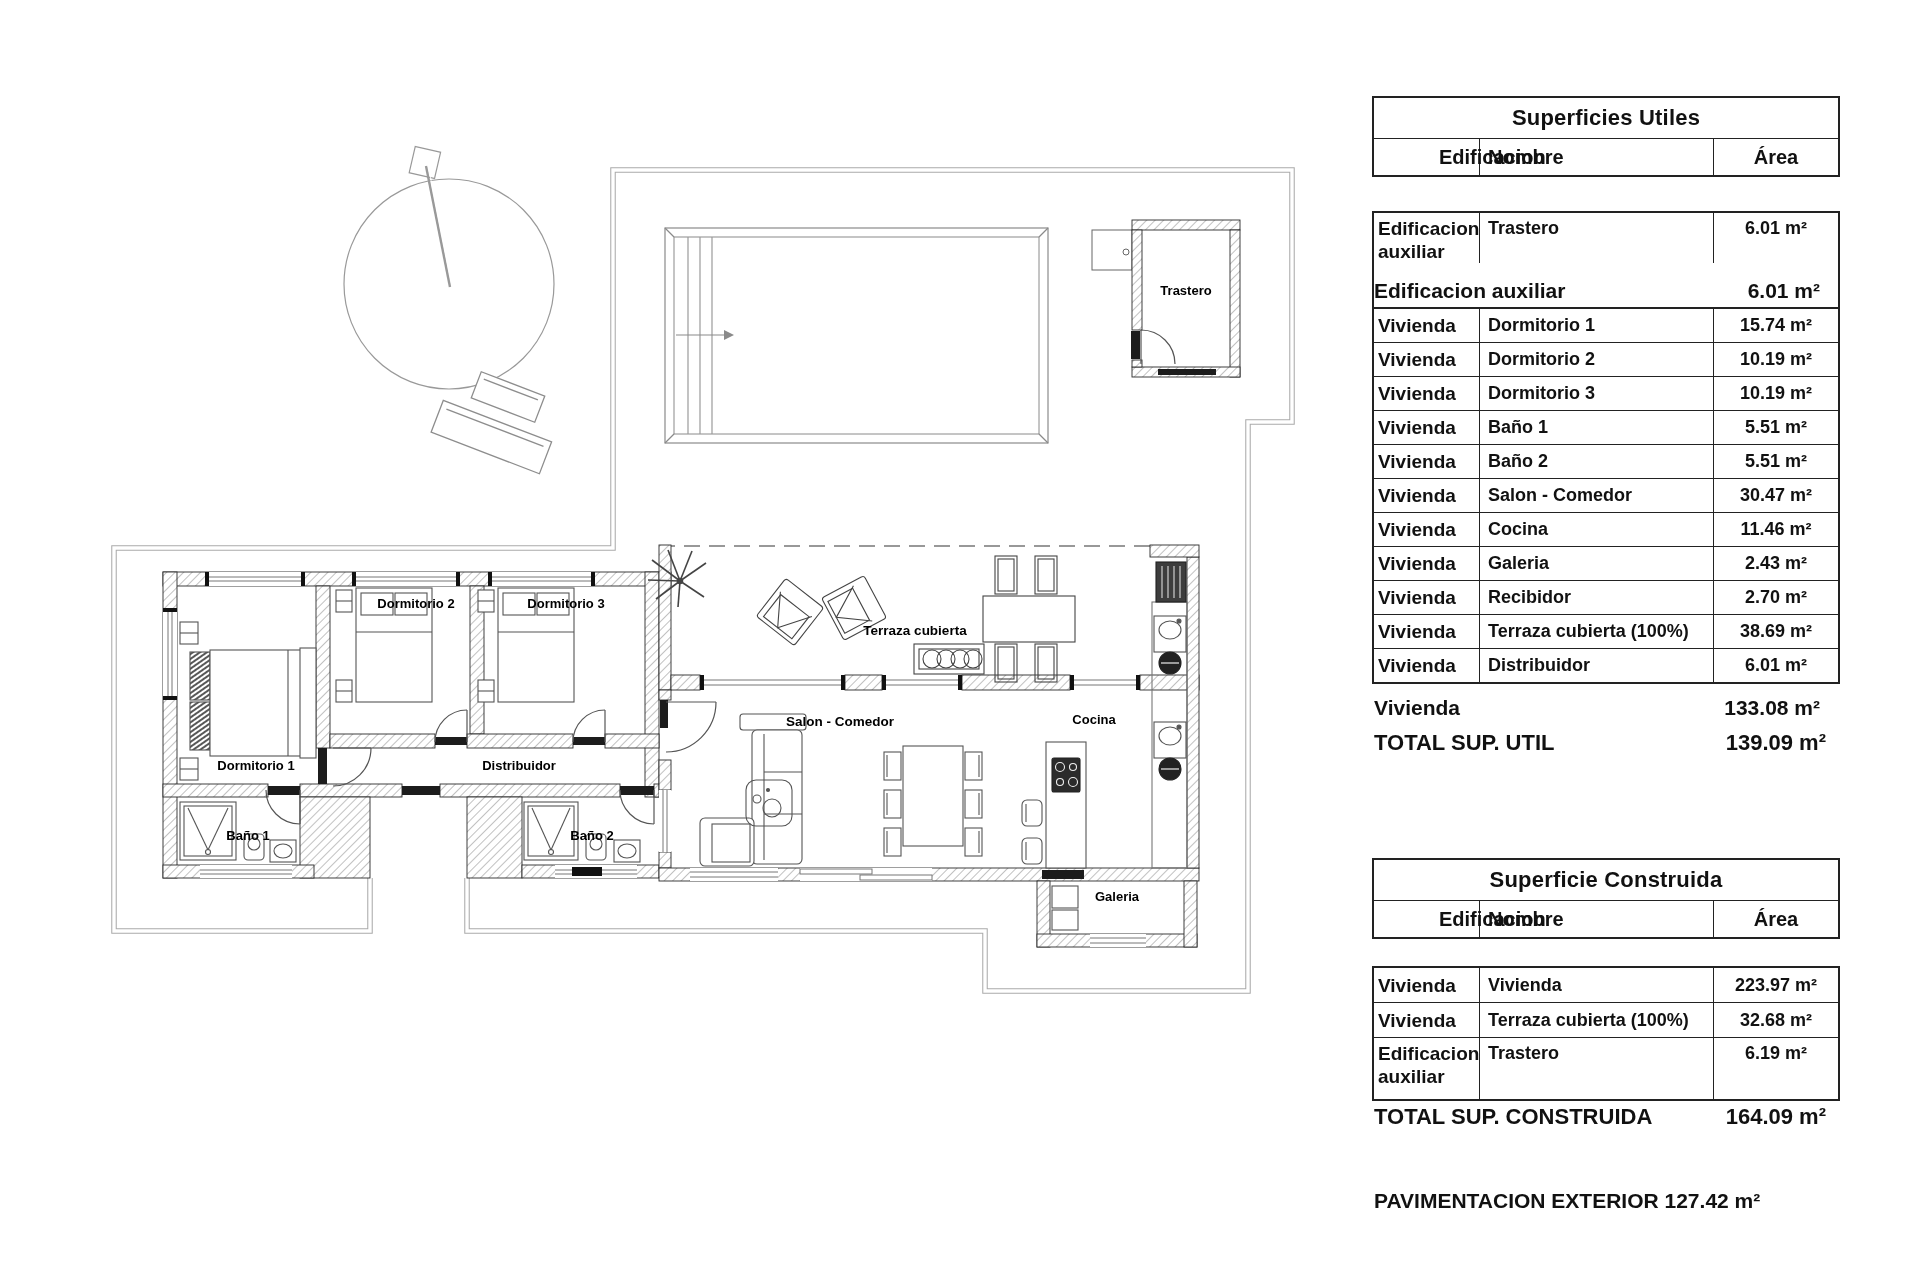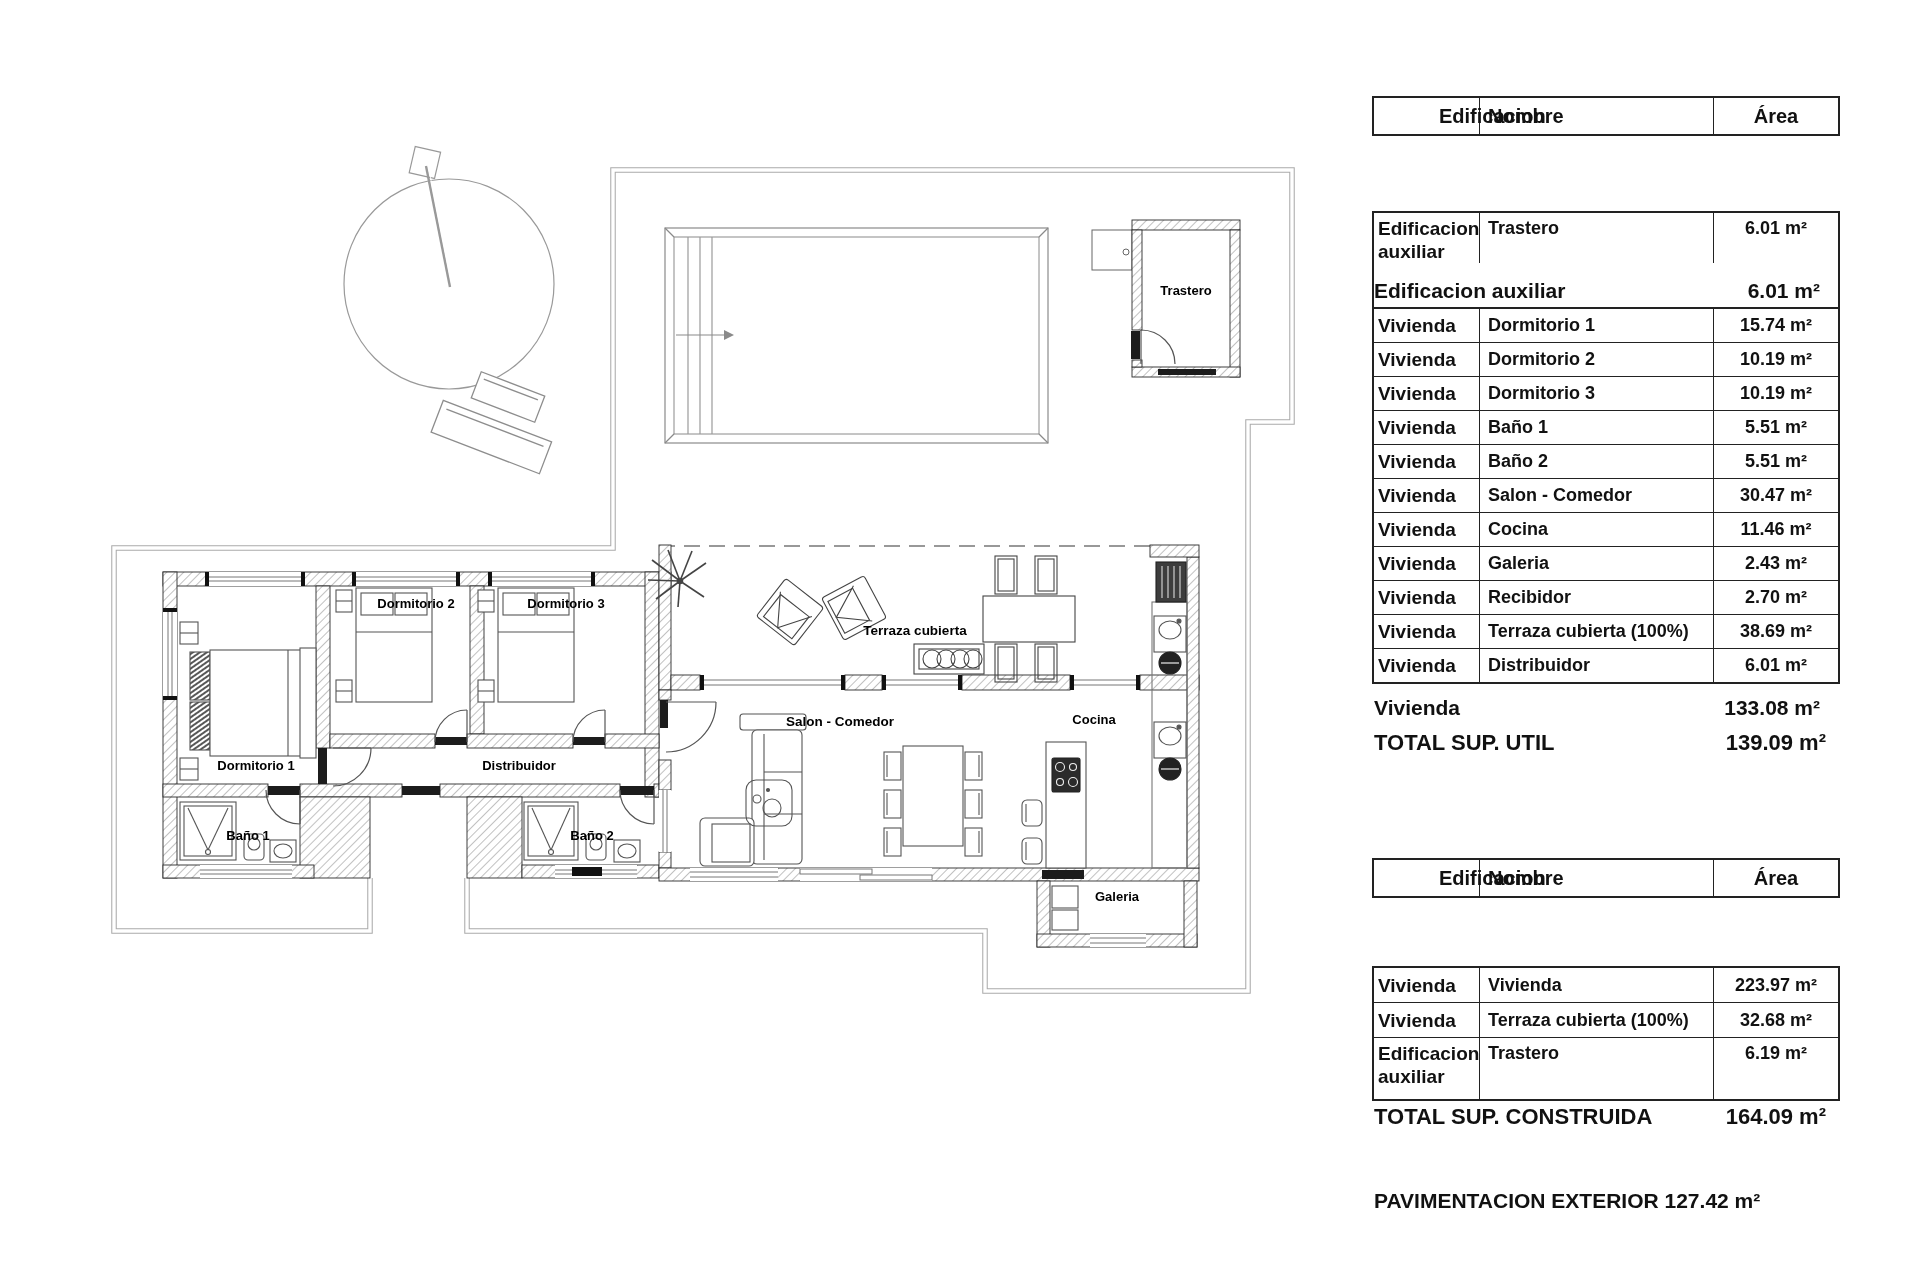--- a/index.html
+++ b/index.html
@@ -416,20 +416,21 @@
     <text class="rlabel big" x="915" y="635" text-anchor="middle">Terraza cubierta</text>
     <text class="rlabel big" x="840" y="726" text-anchor="middle">Salon - Comedor</text>
     <text class="rlabel" x="1094" y="724" text-anchor="middle">Cocina</text>
     <text class="rlabel" x="1117" y="901" text-anchor="middle">Galeria</text>
   </g>
 </svg>
 </div>
 
 <div>
   <div class="tblock" style="top:96px">
+    <div class="ttitle">Superficies Utiles</div>
     <div class="thead">
       <div class="h1">Edificacion</div>
       <div class="h2">Nombre</div>
       <div class="h3">Área</div>
     </div>
   </div>
 
   <div class="tblock grid" style="top:211px">
     <div class="row first tall">
       <div class="ce">Edificacion auxiliar</div>
@@ -509,20 +510,21 @@
     <span class="val">133.08 m²</span>
   </div>
   <div class="sline total" style="top:728px;width:452px;height:30px">
     <span class="lab">TOTAL SUP. UTIL</span>
     <span class="val">139.09 m²</span>
   </div>
 </div>
 
 <div>
   <div class="tblock" style="top:858px">
+    <div class="ttitle">Superficie Construida</div>
     <div class="thead">
       <div class="h1">Edificacion</div>
       <div class="h2">Nombre</div>
       <div class="h3">Área</div>
     </div>
   </div>
 
   <div class="tblock grid" style="top:966px">
     <div class="row first">
       <div class="ce" style="height:34px">Vivienda</div>

